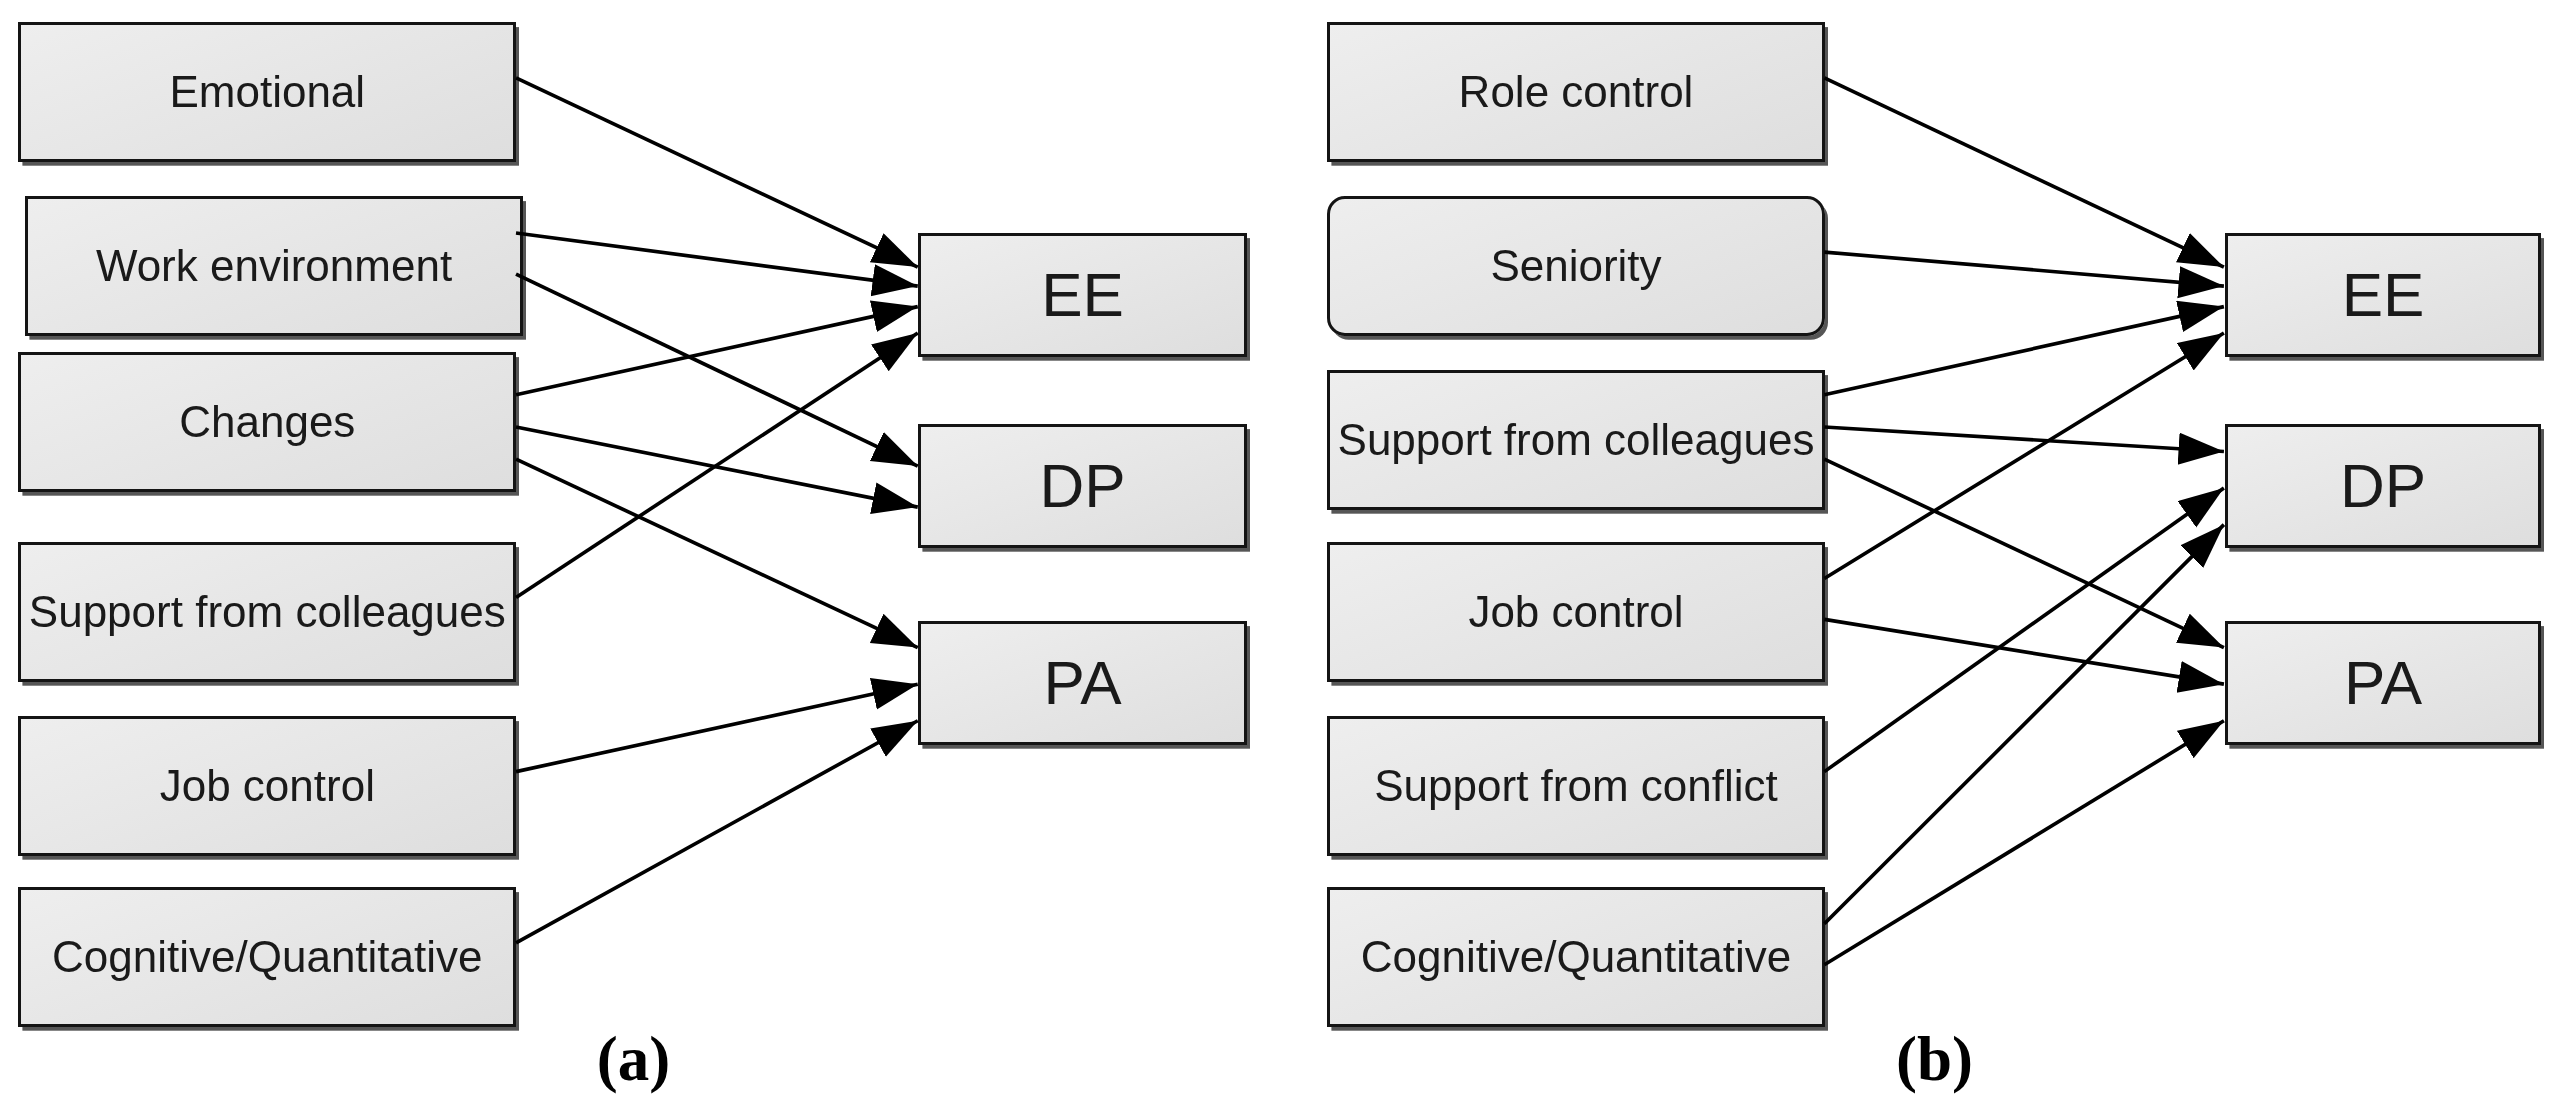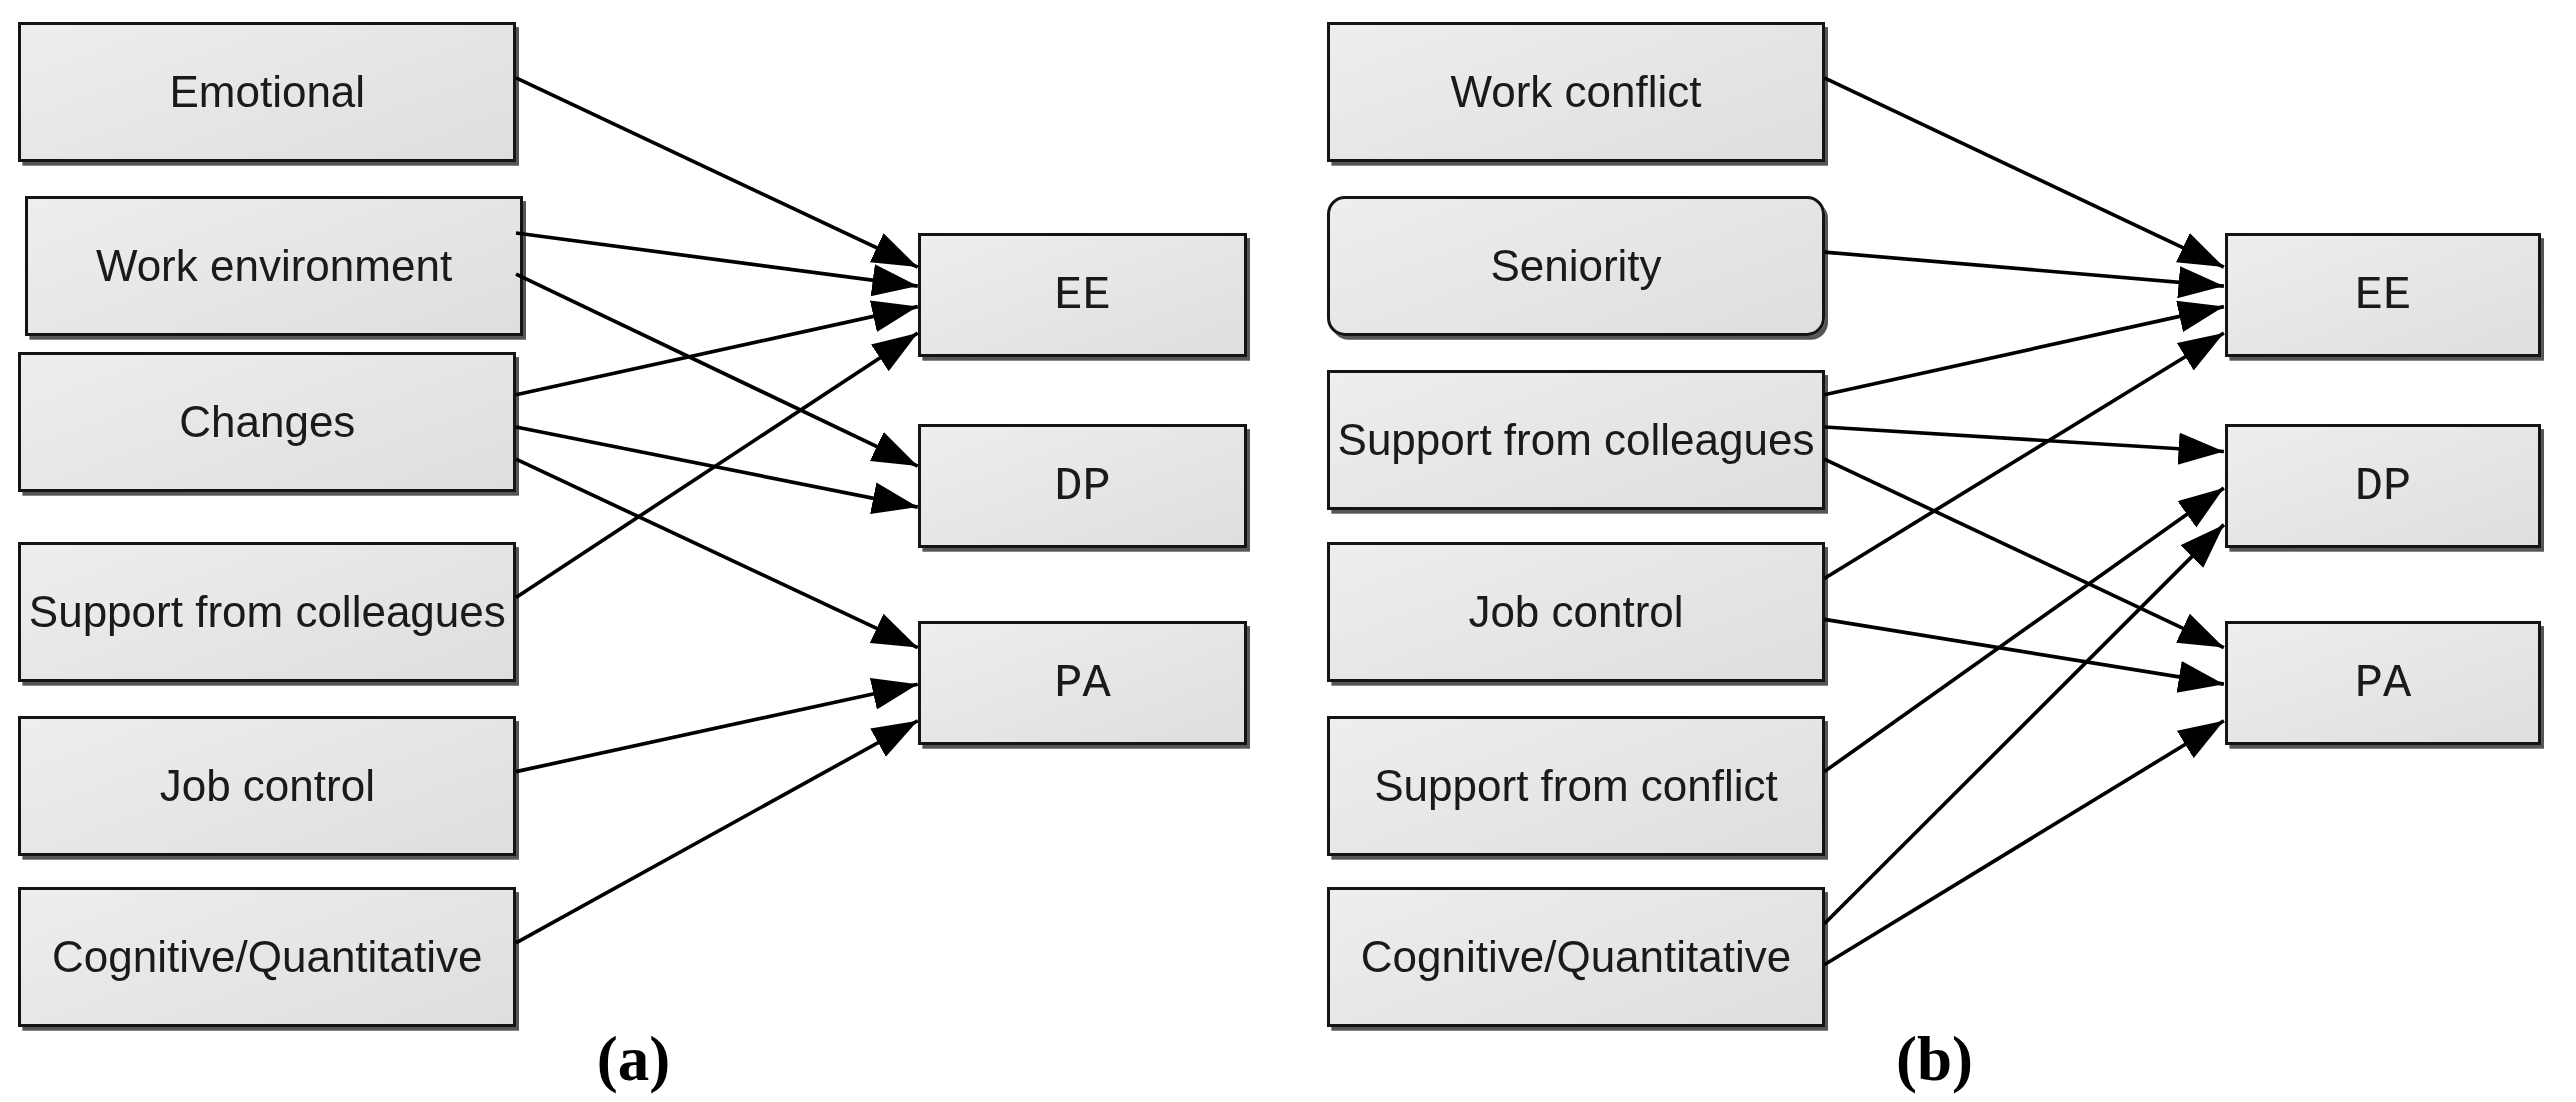--- a/index.html
+++ b/index.html
@@ -28,21 +28,21 @@
     z-index:1;
   }
   .box .lbl{
     color:var(--text-color);
     white-space:nowrap;
     line-height:1;
   }
   .predictor{width:498px;height:140px;}
   .predictor .lbl{font-size:44px;}
   .outcome{height:124px;}
-  .outcome .lbl{font-size:47px;font-family:Liberation Mono, monospace;}
+  .outcome .lbl{font-size:62px;}
   .caption{
     position:absolute;
     width:249px;
     text-align:center;
     font-family:"Liberation Serif","DejaVu Serif",serif;
     font-weight:bold;
     font-size:63px;
     color:#000000;
     z-index:1;
   }
@@ -111,21 +111,21 @@
     </div>
     <div class="box outcome" style="left:918px;top:621px;width:329px;">
       <span class="lbl">PA</span>
     </div>
 
     <div class="caption" style="left:509px;top:1023px;">(a)</div>
   </section>
 
   <section>
     <div class="box predictor" style="left:1327px;top:22px;">
-      <span class="lbl">Work conflict</span>
+      <span class="lbl">Role control</span>
     </div>
     <div class="box predictor" style="left:1327px;top:196px;border-radius:18px;">
       <span class="lbl">Seniority</span>
     </div>
     <div class="box predictor" style="left:1327px;top:370px;">
       <span class="lbl">Support from colleagues</span>
     </div>
     <div class="box predictor" style="left:1327px;top:542px;">
       <span class="lbl">Job control</span>
     </div>

